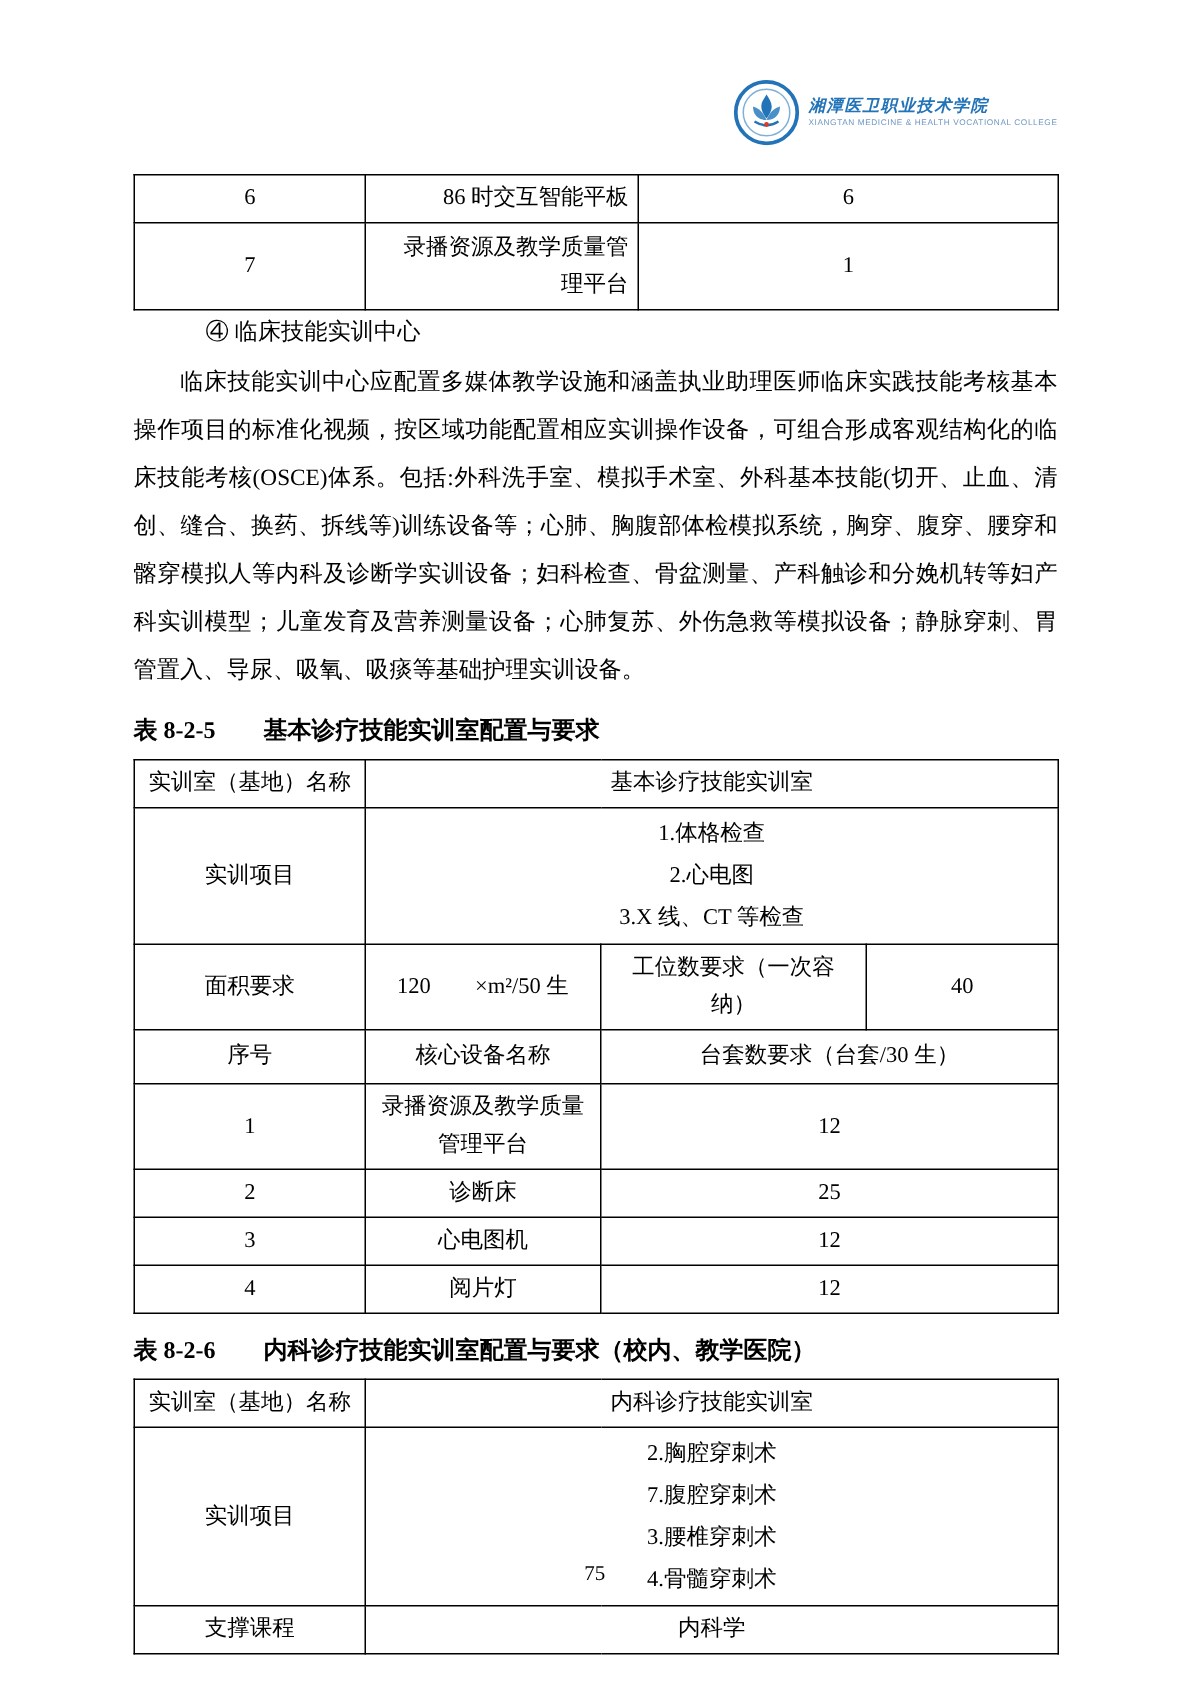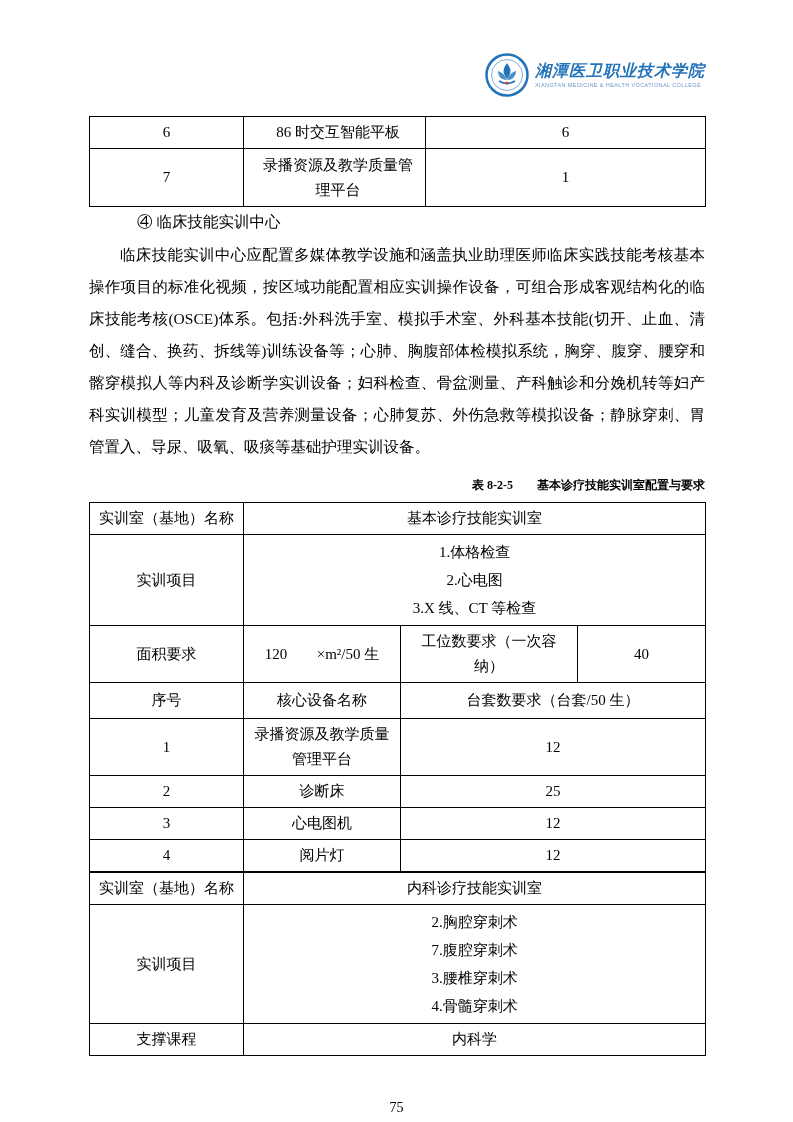--- a/index.html
+++ b/index.html
@@ -29,21 +29,21 @@
   .logo {
     display: flex;
     align-items: center;
     gap: 6px;
   }
   .logo-text { display: flex; flex-direction: column; line-height: 1.1; }
   .logo-cn {
     font-family: "Liberation Serif", "DejaVu Serif", serif;
     font-style: italic;
     font-weight: bold;
-    font-size: 16px;
+    font-size: 11px;
     color: #2273b8;
     letter-spacing: 1px;
     white-space: nowrap;
   }
   .logo-en {
     font-family: "Liberation Sans", "DejaVu Sans", sans-serif;
     font-size: 5.5px;
     color: #6f97c2;
     letter-spacing: 0.4px;
     margin-top: 2px;
@@ -60,21 +60,21 @@
   table.grid td {
     border: 1px solid #000000;
     padding: 3px 6px;
     text-align: center;
     vertical-align: middle;
     line-height: 25px;
   }
   td.left { text-align: left; padding-left: 12px; }
 
   .top-table { margin-top: 16px; }
-  .top-table td.namecell { text-align: center; padding-left: 13px; }
+  .top-table td.namecell { text-align: right; padding-left: 13px; }
   .row-h30 { height: 30px; }
   .row-h34 { height: 34px; }
   .row-h36 { height: 36px; }
   .row-h56 { height: 56px; }
   .row-h27 { height: 27px; }
   .row-h58 { height: 58px; }
   .row-h88 { height: 88px; }
   .row-h112 { height: 112px; }
 
   
@@ -87,36 +87,36 @@
   .body-paragraph {
     margin-top: 2px;
     font-size: 15.5px;
     line-height: 32px;
     text-align: justify;
     text-indent: 2em;
     word-break: break-all;
   }
   .table-title {
     margin: 14px 0 8px 0;
-    text-align: right;
+    text-align: left;
     font-weight: bold;
-    font-size: 12px;
+    font-size: 16px;
   }
   .area-cell {
     display: flex;
     justify-content: space-around;
     align-items: center;
   }
   .project-lines div { line-height: 28px; }
 
   .page-number {
     position: absolute;
     left: 0;
     width: 793px;
-    top: 1100px;
+    top: 1042px;
     text-align: center;
     font-size: 14px;
   }
 </style>
 </head>
 <body>
 
 <div class="page">
 
   <div class="logo-row">
@@ -188,21 +188,21 @@
           <span>120</span>
           <span>×m²/50 生</span>
         </div>
       </td>
       <td>工位数要求（一次容纳）</td>
       <td>40</td>
     </tr>
     <tr class="row-h36">
       <td>序号</td>
       <td>核心设备名称</td>
-      <td colspan="2">台套数要求（台套/50 生）</td>
+      <td colspan="2">台套数要求（台套/30 生）</td>
     </tr>
     <tr class="row-h56">
       <td>1</td>
       <td>录播资源及教学质量管理平台</td>
       <td colspan="2">12</td>
     </tr>
     <tr class="row-h27">
       <td>2</td>
       <td>诊断床</td>
       <td colspan="2">25</td>
@@ -213,20 +213,21 @@
       <td colspan="2">12</td>
     </tr>
     <tr class="row-h27">
       <td>4</td>
       <td>阅片灯</td>
       <td colspan="2">12</td>
     </tr>
   </tbody>
     </table>
 
+  <div class="table-title">表 8-2-6　　内科诊疗技能实训室配置与要求（校内、教学医院）</div>
   <table class="grid">
     <colgroup>
         <col style="width:154px">
         <col style="width:157px">
         <col style="width:177px">
         <col style="width:128px">
       </colgroup>
     <tbody>
         <tr class="row-h30">
       <td>实训室（基地）名称</td>

